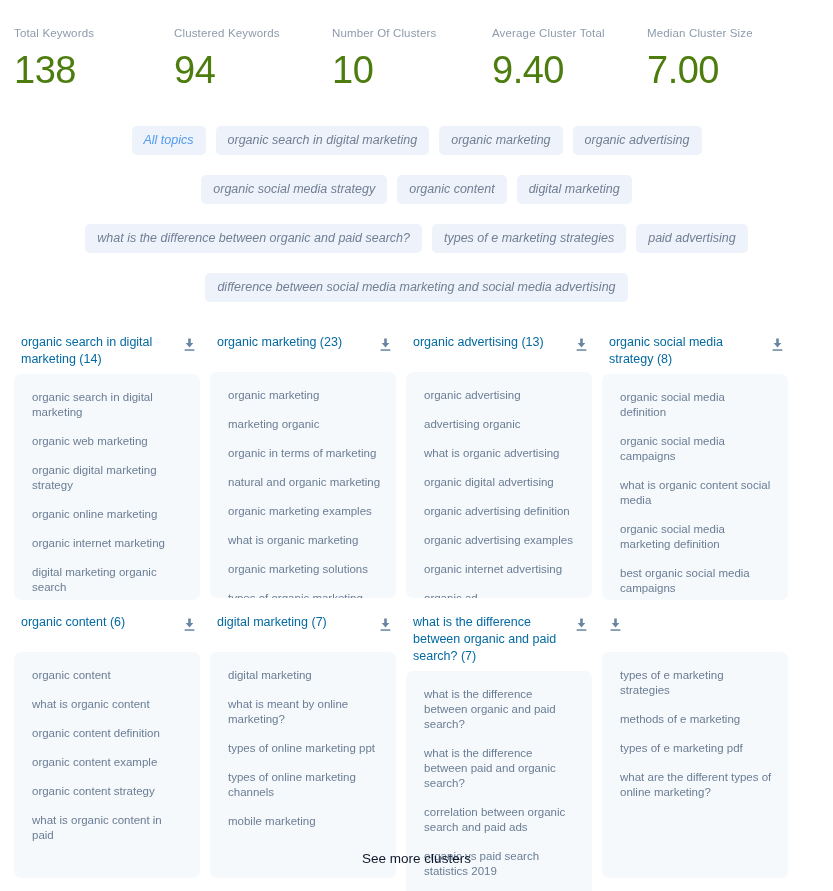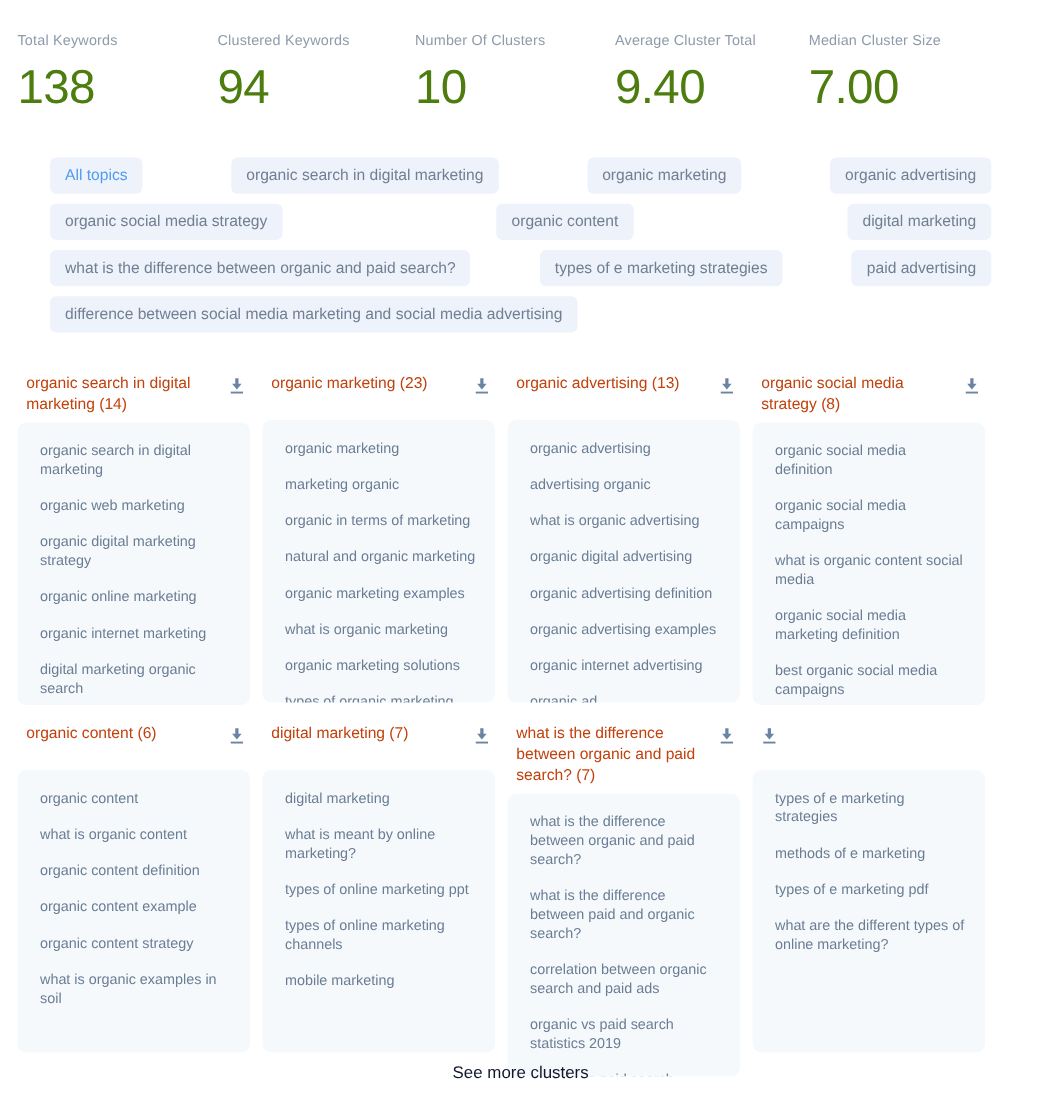--- a/index.html
+++ b/index.html
@@ -39,22 +39,23 @@
     color: #4d7c0f;
     font-weight: 400;
     letter-spacing: -0.5px;
   }
 
   
   .chips {
     margin: 34px 40px 0 40px;
     display: flex;
     flex-wrap: wrap;
-    justify-content: space-between;
-    gap: 8px 10px;
+    justify-content: center;
+    gap: 20px 10px;
+    font-style: italic;
   }
   .chip {
     background: #eef2fb;
     color: #717f93;
     border-radius: 5px;
     font-size: 12.5px;
     line-height: 14px;
     padding: 7px 12px 8px 12px;
     white-space: nowrap;
     cursor: pointer;
@@ -76,21 +77,21 @@
   .cluster-head {
     display: flex;
     align-items: flex-start;
     justify-content: space-between;
     min-height: 34px;
     padding: 0 2px 0 7px;
   }
   .cluster-title {
     font-size: 12.5px;
     line-height: 17px;
-    color: #c2410c;
+    color: #0369a1;
     max-width: 152px;
     padding-top: 2px;
   }
   .dl-icon { flex: 0 0 auto; margin-top: 6px; margin-right: 2px; cursor: pointer; }
 
   .cluster-body {
     margin-top: 6px;
     background: #f6f9fc;
     border-radius: 7px;
     height: 226px;
@@ -240,21 +241,21 @@
             <path d="M5.2 0.6 h2.6 v4.4 h2.5 L6.5 9.6 L2.7 5 h2.5 z" fill="#6a84a3"></path>
             <rect x="1.6" y="11.3" width="9.8" height="1.5" fill="#6a84a3"></rect>
           </svg>
         </div>
         <div class="cluster-body">
           <div class="kw">organic content</div>
           <div class="kw">what is organic content</div>
           <div class="kw">organic content definition</div>
           <div class="kw">organic content example</div>
           <div class="kw">organic content strategy</div>
-          <div class="kw">what is organic examples in soil</div>
+          <div class="kw">what is organic content in paid</div>
         </div>
       </div>
       <div class="cluster">
         <div class="cluster-head">
           <div class="cluster-title">digital marketing (7)</div>
           <svg width="13" height="14" viewBox="0 0 13 14" class="dl-icon">
             <path d="M5.2 0.6 h2.6 v4.4 h2.5 L6.5 9.6 L2.7 5 h2.5 z" fill="#6a84a3"></path>
             <rect x="1.6" y="11.3" width="9.8" height="1.5" fill="#6a84a3"></rect>
           </svg>
         </div>

